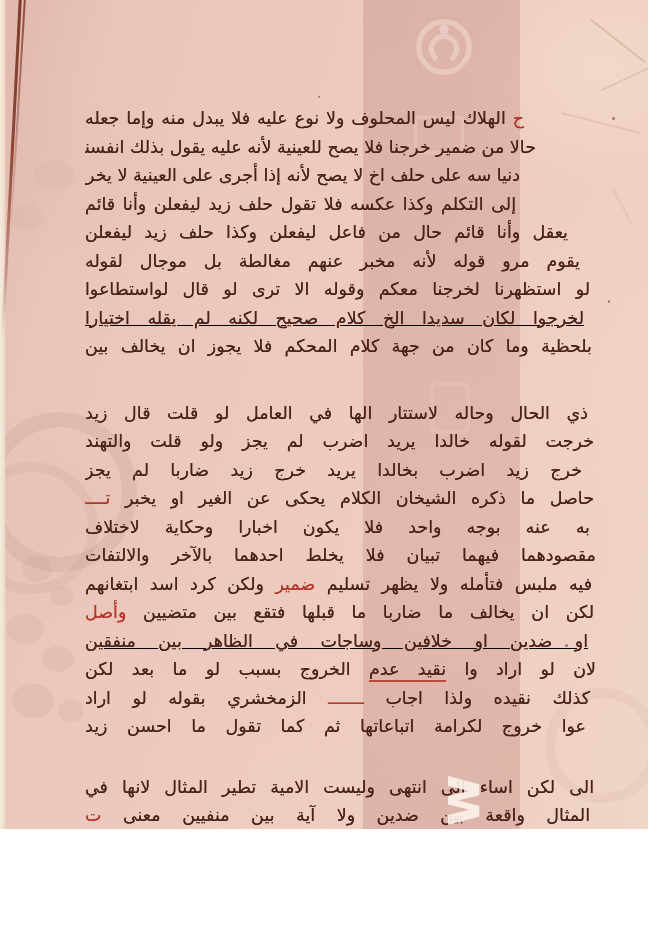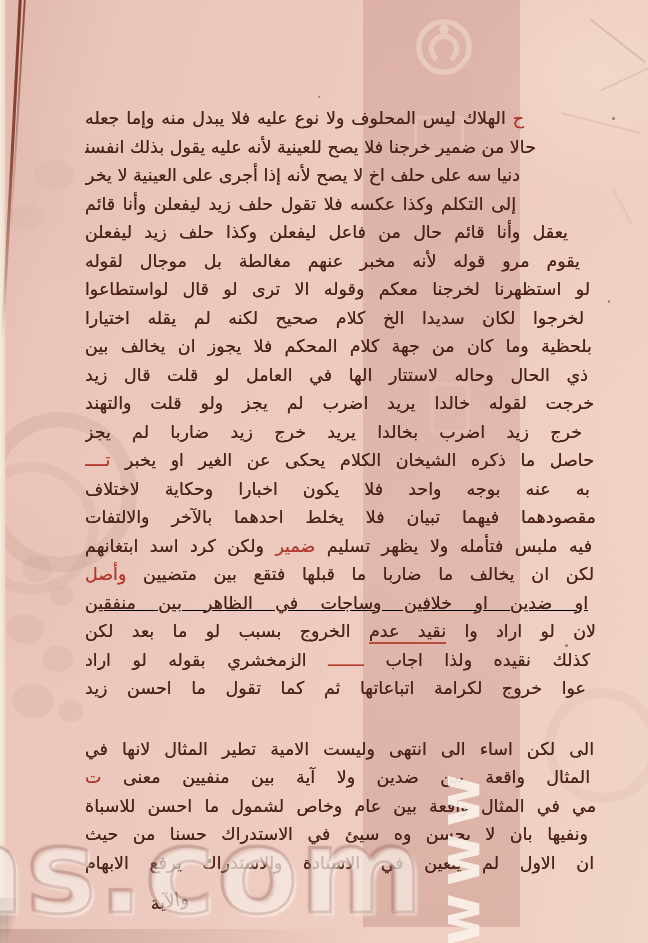--- a/index.html
+++ b/index.html
@@ -1,16 +1,16 @@
 <!DOCTYPE html>
 <html lang="ar"><head>
 <meta charset="utf-8">
 <style>
   html,body{margin:0;padding:0;}
-  .stage{position:relative;width:648px;height:943px;overflow:hidden;
+  .stage{position:relative;width:648px;height:829px;overflow:hidden;
     font-family:"DejaVu Sans",sans-serif;
     background:linear-gradient(105deg,#e0b7ad 0%,#e9c4b9 14%,#ecc9be 40%,#eeccc0 62%,#efd0c2 82%,#f0d6c6 100%);}
   
   .mottle{position:absolute;inset:0;pointer-events:none;opacity:.5;
     background:
       radial-gradient(160px 120px at 12% 22%,rgba(190,150,135,.10),transparent 70%),
       radial-gradient(200px 160px at 8% 62%,rgba(185,145,130,.12),transparent 70%),
       radial-gradient(260px 200px at 92% 8%,rgba(248,233,214,.8),transparent 60%),
       radial-gradient(220px 300px at 98% 45%,rgba(244,222,203,.35),transparent 70%),
       radial-gradient(300px 200px at 50% 98%,rgba(240,214,198,.35),transparent 70%);}
@@ -110,23 +110,23 @@
   <div class="speck" style="left:608px;top:300px;width:2px;height:3px;"></div>
 
   <div class="ms-block">
       <div class="ms-line" style="padding-right: 74px;"><span class="seg-red">ح </span><span class="seg-ink">الهلاك ليس المحلوف ولا نوع عليه فلا يبدل منه وإما جعله</span></div>
       <div class="ms-line" style="padding-right: 62px;"><span class="seg-ink">حالا من ضمير خرجنا فلا يصح للعينية لأنه عليه يقول بذلك انفسنا</span></div>
       <div class="ms-line" style="padding-right: 78px;"><span class="seg-ink">دنيا سه على حلف اخ لا يصح لأنه إذا أجرى على العينية لا يخرج</span></div>
       <div class="ms-line" style="padding-right: 82px;"><span class="seg-ink">إلى التكلم وكذا عكسه فلا تقول حلف زيد ليفعلن وأنا قائم</span></div>
       <div class="ms-line" style="padding-right: 30px;"><span class="seg-ink">يعقل وأنا قائم حال من فاعل ليفعلن وكذا حلف زيد ليفعلن</span></div>
       <div class="ms-line" style="padding-right: 18px;"><span class="seg-ink">يقوم مرو قوله لأنه مخبر عنهم مغالطة بل موجال لقوله</span></div>
       <div class="ms-line" style="padding-right: 8px;"><span class="seg-ink">لو استظهرنا لخرجنا معكم وقوله الا ترى لو قال لواستطاعوا</span></div>
-      <div class="ms-line" style="padding-right: 14px;"><span class="seg-ink">لخرجوا لكان سديدا الخ كلام صحيح لكنه لم يقله اختيارا</span></div>
+      <div class="ms-line" style="padding-right: 14px; text-decoration: underline;"><span class="seg-ink">لخرجوا لكان سديدا الخ كلام صحيح لكنه لم يقله اختيارا</span></div>
       <div class="ms-line" style="padding-right: 6px;"><span class="seg-ink">بلحظية وما كان من جهة كلام المحكم فلا يجوز ان يخالف بين</span></div>
-      <div class="ms-line" style="padding-right: 10px;"><span class="seg-ink">ذي الحال وحاله لاستتار الها في العامل لو قلت قال زيد</span></div>
+      <div class="ms-line" style="padding-right: 10px; margin-top: 38px;"><span class="seg-ink">ذي الحال وحاله لاستتار الها في العامل لو قلت قال زيد</span></div>
       <div class="ms-line" style="padding-right: 4px;"><span class="seg-ink">خرجت لقوله خالدا يريد اضرب لم يجز ولو قلت والتهند</span></div>
       <div class="ms-line" style="padding-right: 16px;"><span class="seg-ink">خرج زيد اضرب بخالدا يريد خرج زيد ضاربا لم يجز</span></div>
       <div class="ms-line" style="padding-right: 4px;"><span class="seg-ink">حاصل ما ذكره الشيخان الكلام يحكى عن الغير او يخبر </span><span class="seg-red">تــــ</span></div>
       <div class="ms-line" style="padding-right: 8px;"><span class="seg-ink">به عنه بوجه واحد فلا يكون اخبارا وحكاية لاختلاف</span></div>
       <div class="ms-line" style="padding-right: 2px;"><span class="seg-ink">مقصودهما فيهما تبيان فلا يخلط احدهما بالآخر والالتفات</span></div>
       <div class="ms-line" style="padding-right: 6px;"><span class="seg-ink">فيه ملبس فتأمله ولا يظهر تسليم </span><span class="seg-red">ضمير</span><span class="seg-ink"> ولكن كرد اسد ابتغانهم</span></div>
       <div class="ms-line" style="padding-right: 4px;"><span class="seg-ink">لكن ان يخالف ما ضاربا ما قبلها فتقع بين متضيين </span><span class="seg-red">وأصل</span></div>
       <div class="ms-line" style="padding-right: 10px; text-decoration: underline;"><span class="seg-ink">او ضدين او خلافين وساجات في الظاهر بين منفقين</span></div>
       <div class="ms-line" style="padding-right: 2px;"><span class="seg-ink">لان لو اراد وا </span><span class="seg-red-underline">نقيد عدم</span><span class="seg-ink"> الخروج بسبب لو ما بعد لكن</span></div>
       <div class="ms-line" style="padding-right: 8px;"><span class="seg-ink">كذلك نقيده ولذا اجاب </span><span class="seg-red-dash">ـــــــ</span><span class="seg-ink"> الزمخشري بقوله لو اراد</span></div>

